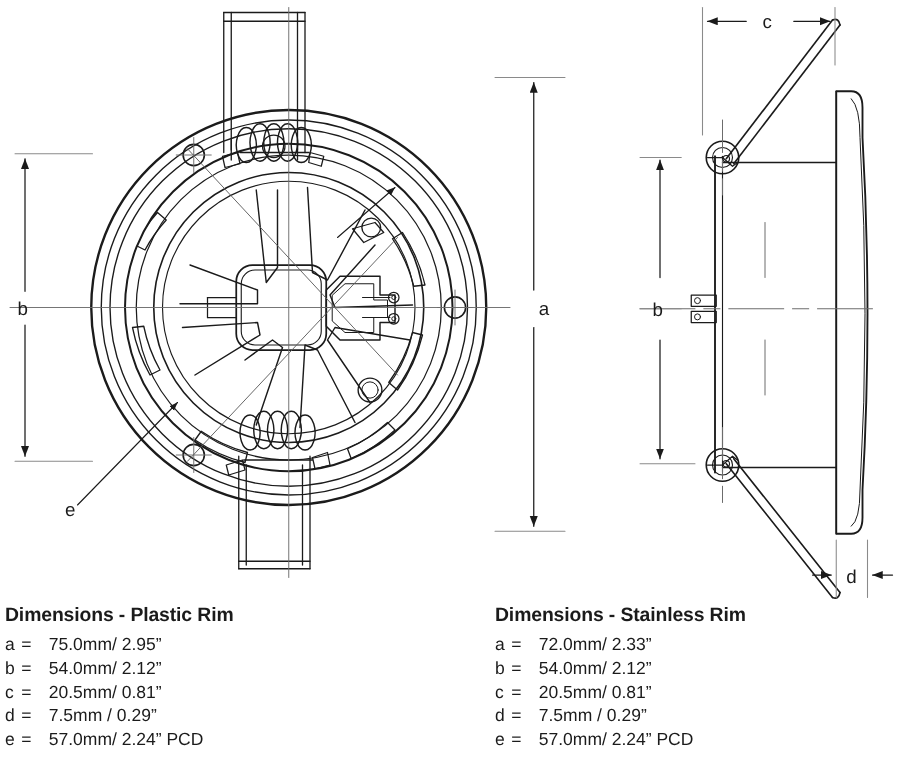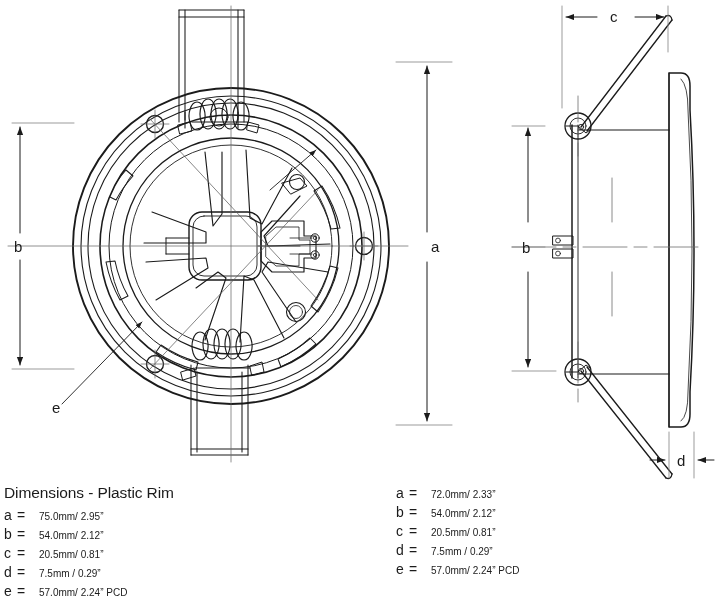--- a/index.html
+++ b/index.html
@@ -8,27 +8,27 @@
     font-family:"Liberation Sans", sans-serif;
     color:#1b1b1b;
   }
   #drawing-stage{position:absolute;left:0;top:0;width:720px;height:611px;}
   svg.dwg{position:absolute;left:0;top:0;width:720px;height:611px;}
   .dim-tables{position:absolute;left:0;top:484px;width:720px;height:127px;}
   .dim-table{position:absolute;top:0;}
   .dim-table.left{left:4px;}
   .dim-table.right{left:396px;}
   .dim-title{
-    font-size:15.5px;font-weight:normal;letter-spacing:-0.1px;
+    font-size:15.5px;font-weight:bold;letter-spacing:-0.1px;
     color:#1b1b1b;white-space:nowrap;margin:0 0 5px 0;line-height:17px;
   }
   .dim-row{display:flex;align-items:baseline;line-height:19px;height:19px;white-space:nowrap;}
   .dim-key{width:13px;font-size:14px;color:#1b1b1b;}
   .dim-eq{width:22px;font-size:14px;color:#1b1b1b;}
-  .dim-val{font-size:10px;color:#1b1b1b;}
+  .dim-val{font-size:14px;color:#1b1b1b;}
   .dim-row.tight .dim-eq{width:22px;}
 </style>
 </head>
 <body>
 
 <div id="drawing-stage">
 
   <svg class="dwg" viewBox="0 0 720 611">
     <defs>
       <marker id="arrHead" markerWidth="9" markerHeight="9" refX="8.2" refY="3.2" orient="auto">
@@ -303,20 +303,21 @@
         <span class="dim-val">7.5mm  / 0.29”</span>
       </div>
       <div class="dim-row">
         <span class="dim-key">e</span>
         <span class="dim-eq">=</span>
         <span class="dim-val">57.0mm/ 2.24” PCD</span>
       </div>
     </div>
 
     <div class="dim-table right">
+      <div class="dim-title">Dimensions - Stainless Rim</div>
 
       <div class="dim-row">
         <span class="dim-key">a</span>
         <span class="dim-eq">=</span>
         <span class="dim-val">72.0mm/ 2.33”</span>
       </div>
       <div class="dim-row tight">
         <span class="dim-key">b</span>
         <span class="dim-eq">=</span>
         <span class="dim-val">54.0mm/ 2.12”</span>

